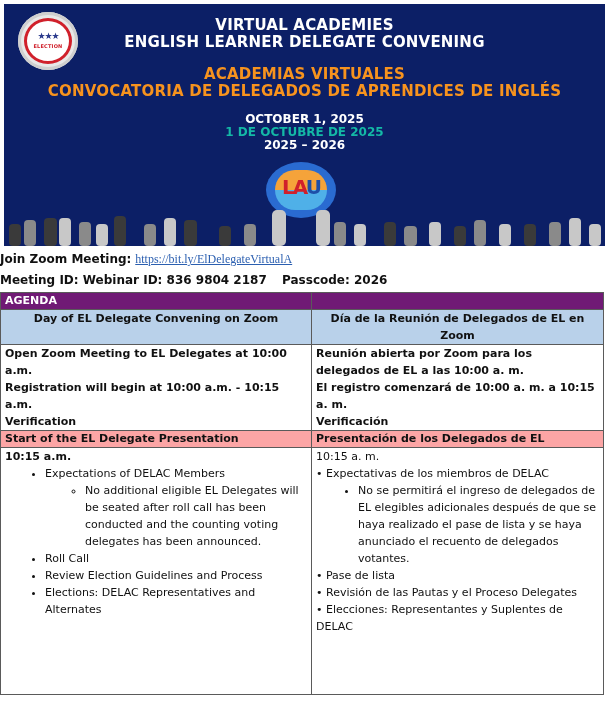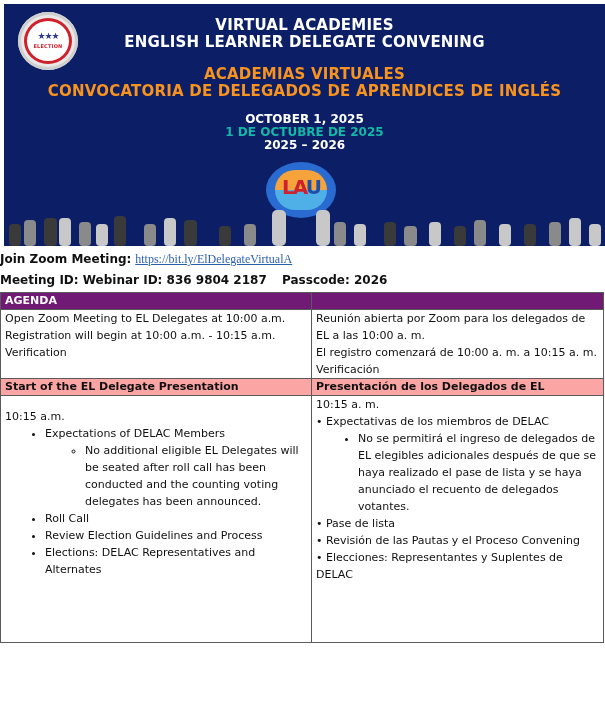--- a/index.html
+++ b/index.html
@@ -29,21 +29,21 @@
     .info { position: absolute; left: 0; font-size: 12px; line-height: 15px; white-space: nowrap; }
     .info .lbl { font-weight: bold; color: #111; }
     .info a { font-family: "Liberation Serif", serif; color: #2b5fb0; text-decoration: underline; font-size: 12px; }
 
     
     table.agenda { position: absolute; left: 0; top: 292px; width: 603px; border-collapse: collapse; table-layout: fixed; font-size: 11px; line-height: 17px; }
     table.agenda td { border: 1px solid #5a5a5a; vertical-align: top; padding: 0 4px; }
     .row-agenda td { background: #701a75; color: #ffffff; font-weight: bold; height: 16px; line-height: 16px; }
     .row-head td { background: #b9d1ea; font-weight: bold; text-align: center; vertical-align: bottom; height: 34px; }
     .row-section td { background: #fca5a5; font-weight: bold; height: 16px; line-height: 16px; }
-    .bold { font-weight: normal; margin-top: 12px; }
+    .bold { font-weight: bold; }
     ul.l1 { margin: 0; padding-left: 40px; list-style: disc; }
     ul.l2 { margin: 0; padding-left: 40px; list-style: circle; }
     ul.es2 { margin: 0; padding-left: 42px; list-style: disc; }
     .cell-body { height: 246px; }
   </style>
 </head>
 <body>
 
 <div class="banner">
   <div class="election-badge">
@@ -116,20 +116,24 @@
 <table class="agenda">
   <colgroup>
       <col style="width:311px">
       <col style="width:292px">
     </colgroup>
   <tbody>
       <tr class="row-agenda">
     <td>AGENDA</td>
     <td></td>
   </tr>
+  <tr class="row-head">
+    <td>Day of EL Delegate Convening on Zoom</td>
+    <td>Día de la Reunión de Delegados de EL en Zoom</td>
+  </tr>
   <tr>
     <td class="bold">
       <div>Open Zoom Meeting to EL Delegates at 10:00 a.m.</div>
       <div>Registration will begin at 10:00 a.m. - 10:15 a.m.</div>
       <div>Verification</div>
     </td>
     <td class="bold">
       <div>Reunión abierta por Zoom para los delegados de EL a las 10:00 a. m.</div>
       <div>El registro comenzará de 10:00 a. m. a 10:15 a. m.</div>
       <div>Verificación</div>
@@ -153,18 +157,18 @@
         <li>Elections: DELAC Representatives and Alternates</li>
       </ul>
     </td>
     <td class="cell-body">
       <div>10:15 a. m.</div>
       <div>• Expectativas de los miembros de DELAC</div>
       <ul class="es2">
         <li>No se permitirá el ingreso de delegados de EL elegibles adicionales después de que se haya realizado el pase de lista y se haya anunciado el recuento de delegados votantes.</li>
       </ul>
       <div>• Pase de lista</div>
-      <div>• Revisión de las Pautas y el Proceso Convening</div>
+      <div>• Revisión de las Pautas y el Proceso Delegates</div>
       <div>• Elecciones: Representantes y Suplentes de DELAC</div>
     </td>
   </tr>
 </tbody>
   </table>
 
 </body></html>

